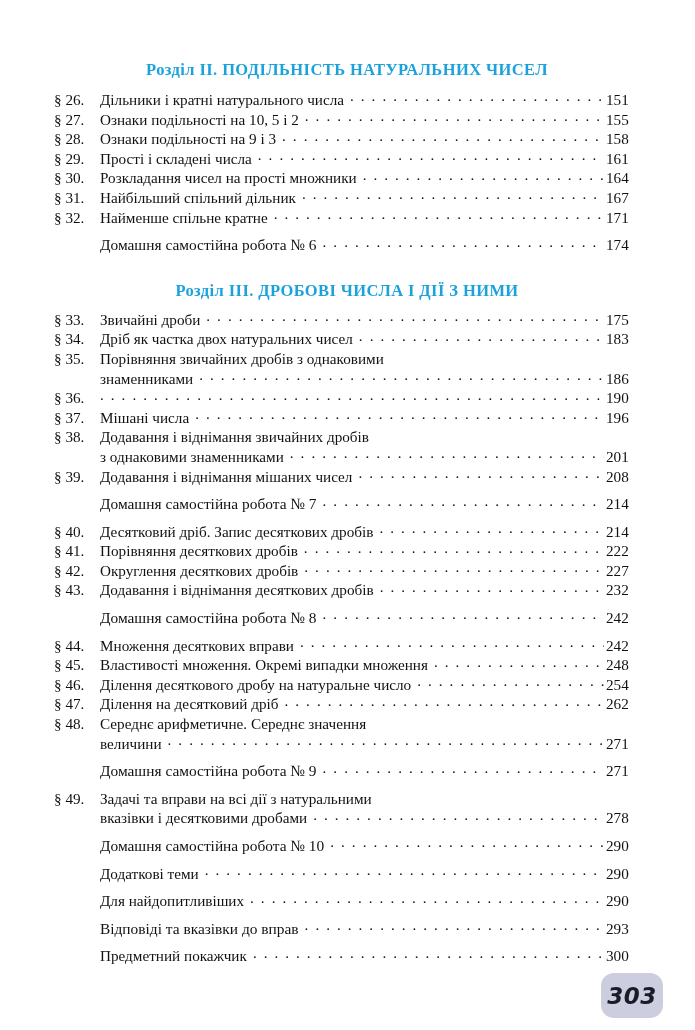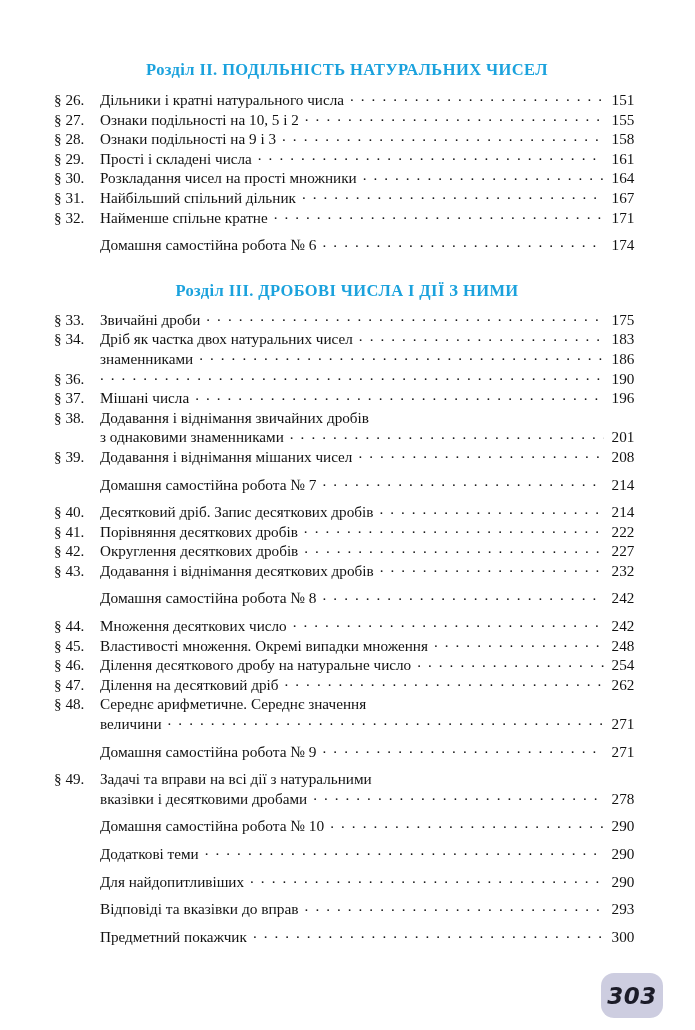--- a/index.html
+++ b/index.html
@@ -88,21 +88,21 @@
     letter-spacing: 1.6px;
     font-size: 15.2px;
     color: #111111;
     white-space: nowrap;
   }
   .leader.none::before { content: ""; }
 
   .pageno {
     flex: 0 0 auto;
     width: 34px;
-    text-align: center;
+    text-align: left;
     font-size: 15.2px;
   }
   .pageno.empty { visibility: hidden; }
 
   
   .row.cont .num { visibility: hidden; }
 
   
   .page-badge {
     position: absolute;
@@ -189,20 +189,26 @@
       <span class="title">Звичайні дроби</span>
       <span class="leader"></span>
       <span class="pageno">175</span>
     </div>
     <div class="row">
       <span class="num">§ 34.</span>
       <span class="title">Дріб як частка двох натуральних чисел</span>
       <span class="leader"></span>
       <span class="pageno">183</span>
     </div>
+    <div class="row">
+      <span class="num">§ 35.</span>
+      <span class="title">Порівняння звичайних дробів з однаковими</span>
+      <span class="leader none"></span>
+      <span class="pageno empty"></span>
+    </div>
     <div class="row cont">
       <span class="num"></span>
       <span class="title">знаменниками</span>
       <span class="leader"></span>
       <span class="pageno">186</span>
     </div>
     <div class="row">
       <span class="num">§ 36.</span>
       <span class="leader"></span>
       <span class="pageno">190</span>
@@ -262,21 +268,21 @@
       <span class="pageno">232</span>
     </div>
     <div class="row sp-before sp-after">
       <span class="num blank"></span>
       <span class="title italic">Домашня самостійна робота № 8</span>
       <span class="leader"></span>
       <span class="pageno">242</span>
     </div>
     <div class="row">
       <span class="num">§ 44.</span>
-      <span class="title">Множення десяткових число</span>
+      <span class="title">Множення десяткових вправи</span>
       <span class="leader"></span>
       <span class="pageno">242</span>
     </div>
     <div class="row">
       <span class="num">§ 45.</span>
       <span class="title">Властивості множення. Окремі випадки множення</span>
       <span class="leader"></span>
       <span class="pageno">248</span>
     </div>
     <div class="row">

